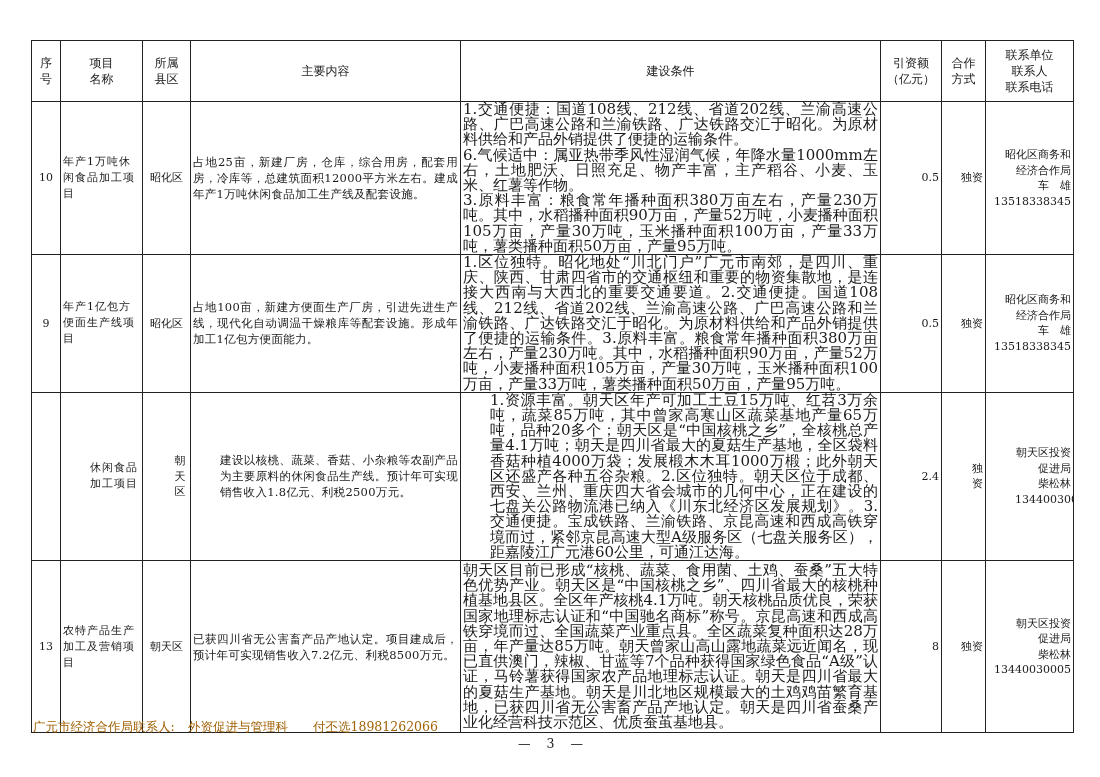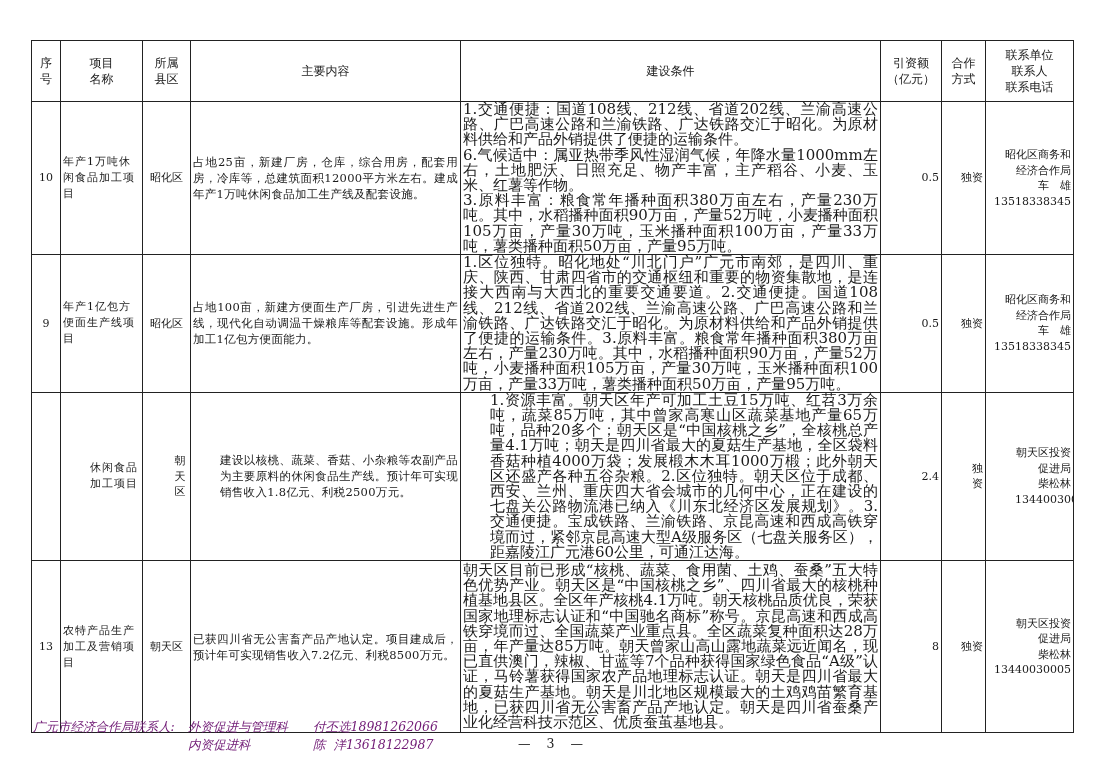--- a/index.html
+++ b/index.html
@@ -33,21 +33,21 @@
     .c-contact { text-align: right; line-height: 15.5px; }
     .c-contact span { display: block; }
     .cond-line { display: block; }
     tr.r10 td { height: 131px; }
     tr.r11 td { height: 135px; margin-left: 20px; }
     tr.r12 td { height: 165px; padding-left: 29px; }
     tr.r13 td { height: 171px; }
 
     .footer {
       position: absolute; left: 33px; top: 718px;
-      font-size: 12.5px; line-height: 18px; color: #701a75; font-style: italic;
+      font-size: 12.5px; line-height: 18px; color: #a16207;
     }
     .footer .row { display: flex; white-space: pre; }
     .footer .lead { width: 155px; }
     .footer .dept { width: 125px; }
     .footer .person { }
     .page-no {
       position: absolute; left: 518px; top: 736px;
       font-size: 12.5px; letter-spacing: 6px; color: #1a1a1a;
     }
   </style>
@@ -173,20 +173,15 @@
     </tr>
   </tbody>
 </table>
 
 <div class="footer">
   <div class="row">
     <span class="lead">广元市经济合作局联系人:</span>
     <span class="dept">外资促进与管理科</span>
     <span class="person">付丕选18981262066</span>
   </div>
-  <div class="row">
-    <span class="lead"></span>
-    <span class="dept">内资促进科</span>
-    <span class="person">陈  洋13618122987</span>
-  </div>
 </div>
 
 <div class="page-no">— 3 —</div>
 
 </body></html>

